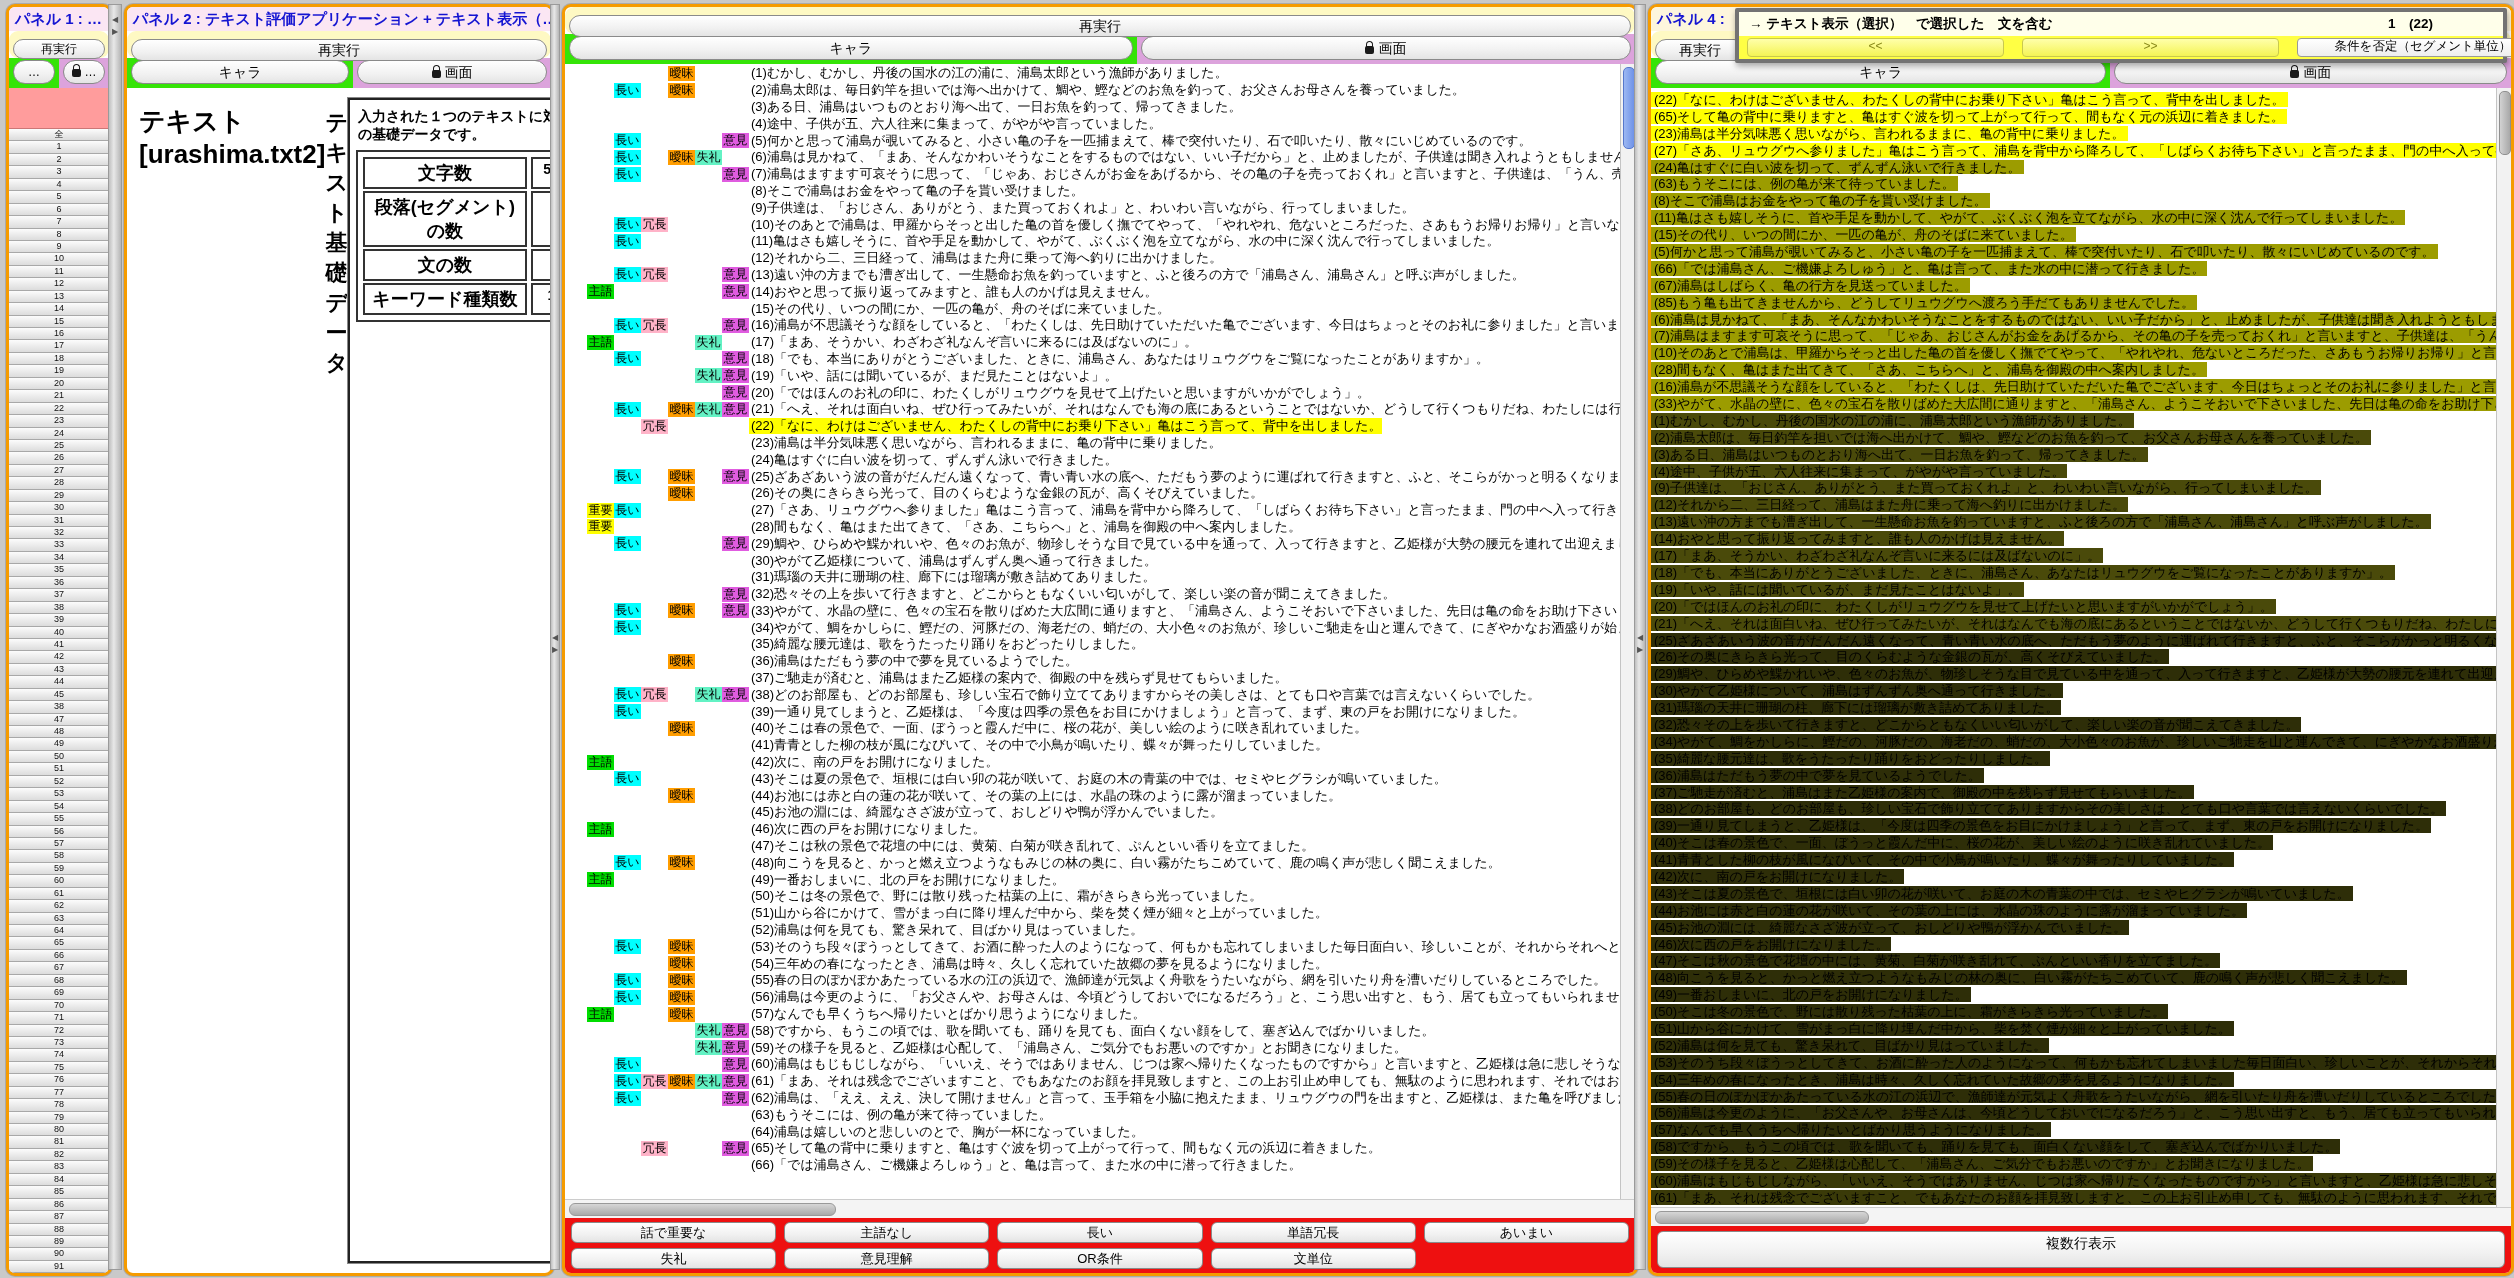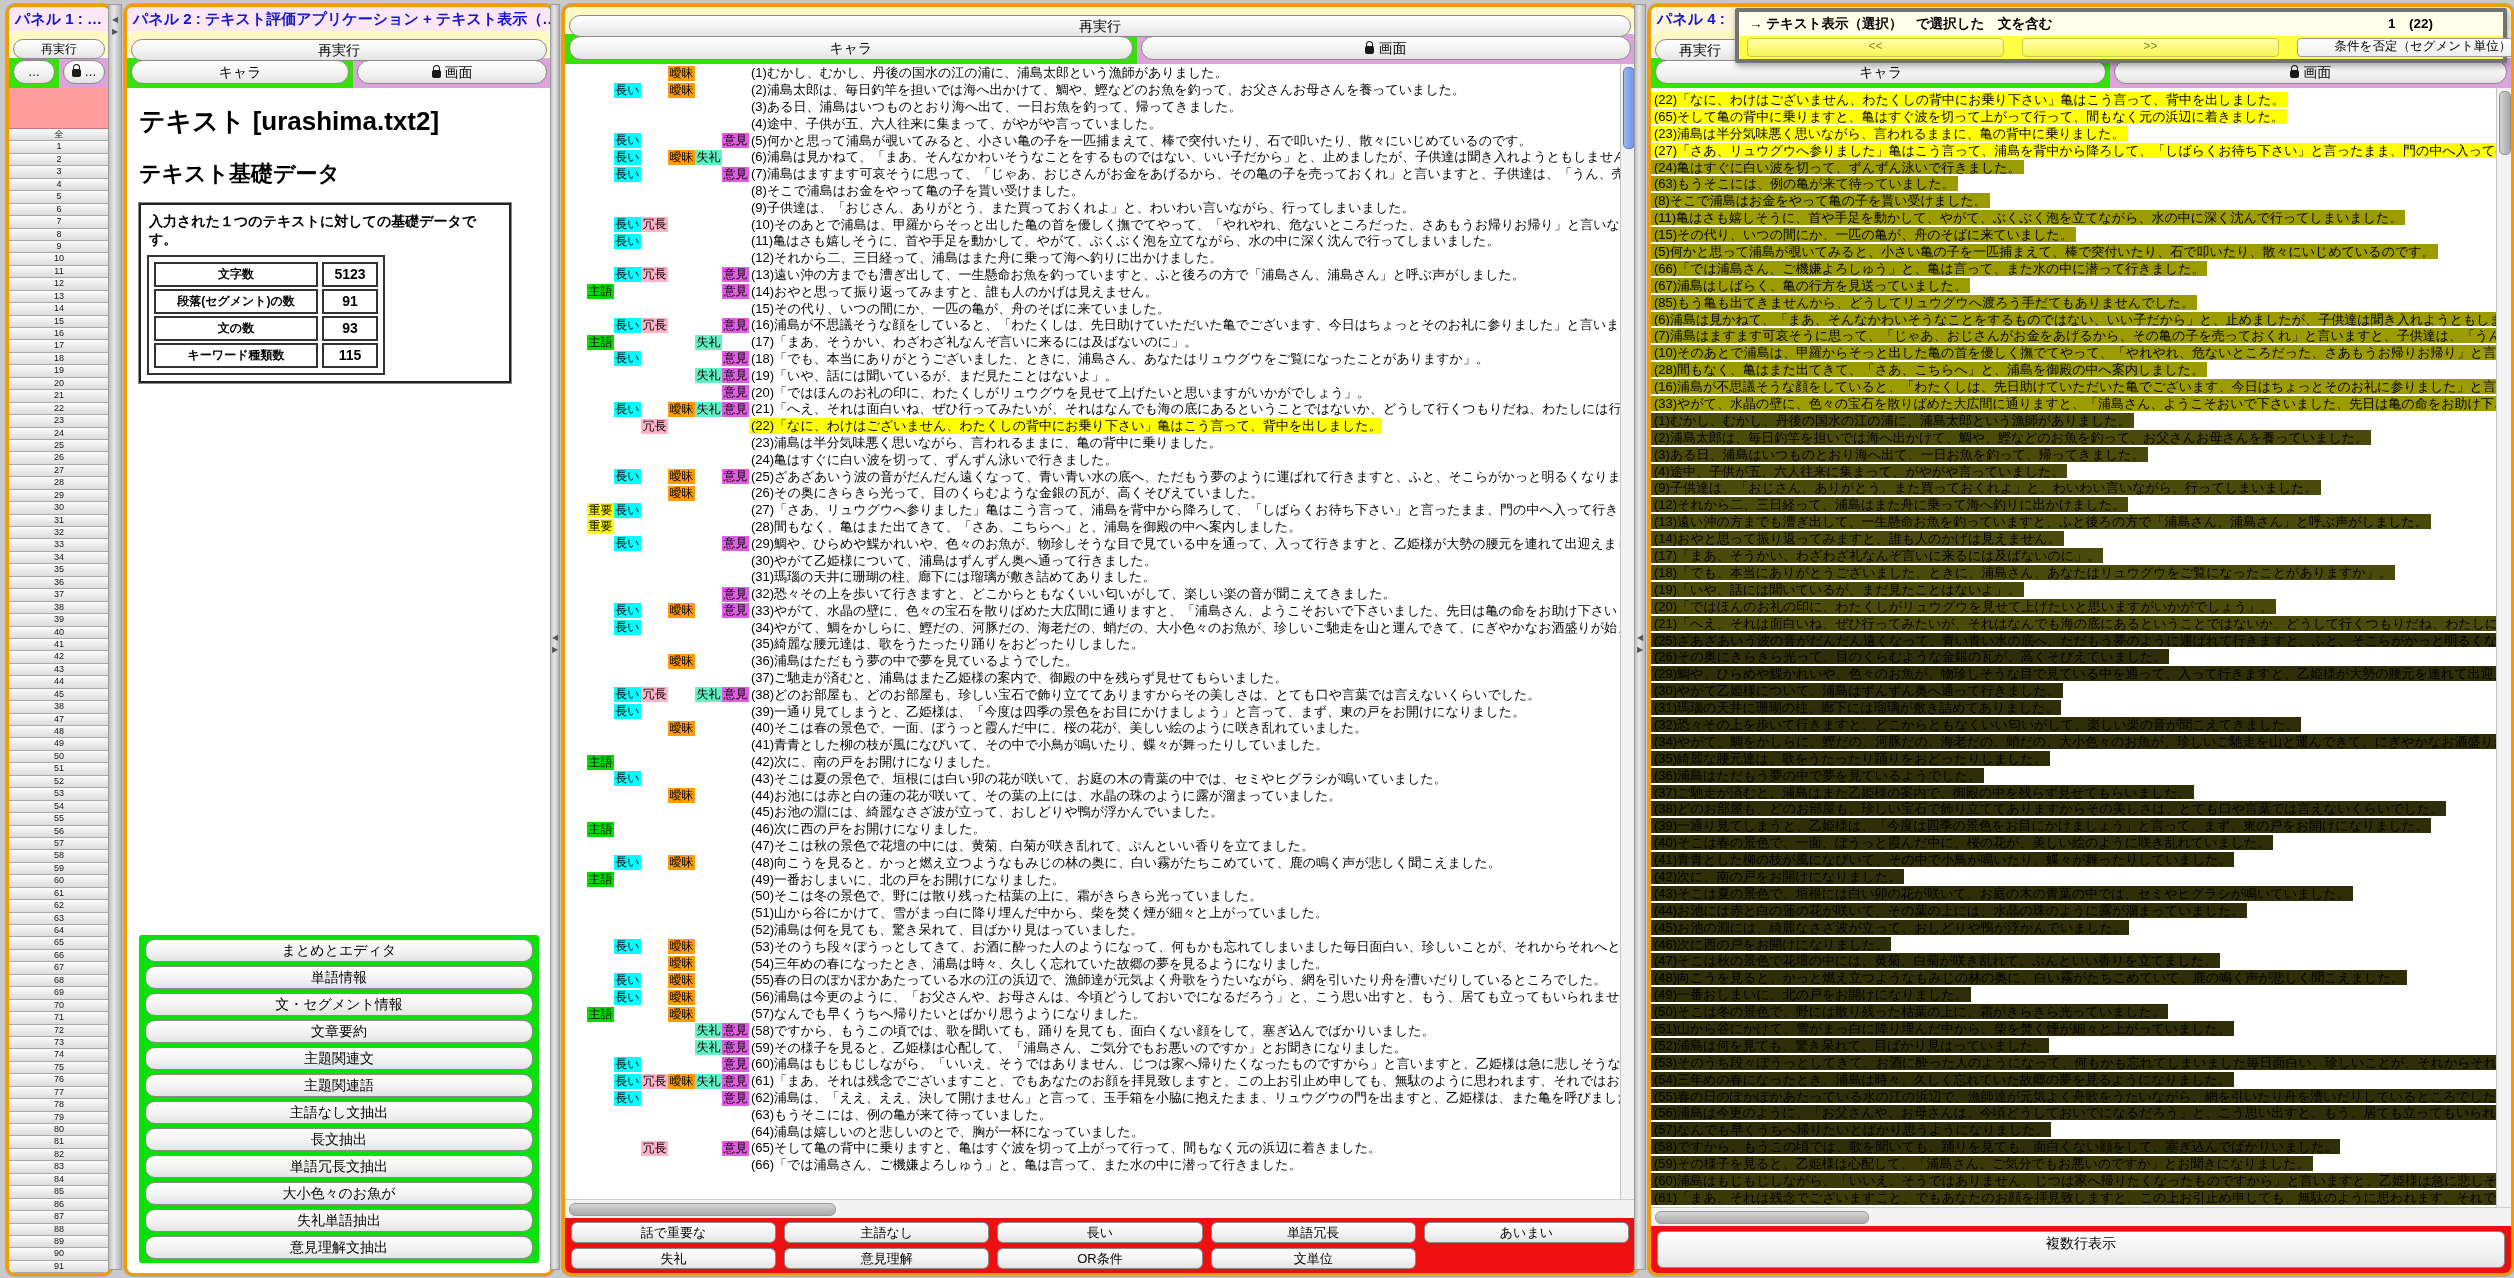--- a/index.html
+++ b/index.html
@@ -47,28 +47,28 @@
   .pink-block{height:40px;flex:0 0 40px;background:#ff9c9c;border-bottom:1px solid #c77;}
   .numlist{flex:1;display:flex;flex-direction:column;background:#eee;}
   .numrow{
     flex:1;font-size:9px;text-align:center;color:#111;
     background:linear-gradient(#fcfcfc,#dcdcdc);
     border-bottom:1px solid #a8a8a8;line-height:11px;overflow:hidden;
   }
 
   
   #panel2{left:124px;width:424px;}
-  .p2-content{flex:1;padding:10px 12px;overflow:hidden;display:flex;flex-direction:column;}
+  .p2-content{flex:1;padding:10px 12px;overflow:hidden;display:flex;flex-direction:row;}
   .p2-h1{font-size:26px;font-weight:bold;margin:6px 0 10px 0;}
   .p2-h2{font-size:22px;font-weight:bold;margin:10px 0 14px 0;}
   .statbox{border:2px solid #222;box-shadow:0 0 0 1px #888;padding:6px;width:372px;box-sizing:border-box;background:#fff;}
   .statbox-caption{font-size:14px;font-weight:bold;margin:2px 0 6px 2px;}
   .stattable{border:2px solid #333;display:inline-block;padding:3px;background:#fff;}
   .statrow{display:flex;margin:2px;}
-  .statlabel{border:2px solid #333;width:152px;text-align:center;font-weight:bold;font-size:12px;padding:2px 4px;margin-right:4px;}
+  .statlabel{border:2px solid #333;width:152px;text-align:center;font-weight:bold;font-size:18px;padding:2px 4px;margin-right:4px;}
   .statvalue{border:2px solid #333;width:44px;text-align:center;font-weight:bold;font-size:14px;padding:2px 4px;}
   .greenstack{margin-top:auto;background:#0be00b;padding:4px 6px;border-radius:3px;display:flex;flex-direction:column;gap:4px;}
   .greenstack .wbtn{height:23px;font-size:14px;line-height:21px;border-radius:10px;}
 
   
   #panel3{left:562px;width:1070px;}
   .p3-body{flex:1;position:relative;overflow:hidden;background:#fff;}
   .lines{position:absolute;left:0;top:1px;right:14px;bottom:0;overflow:hidden;}
   .line{height:16.8px;display:flex;align-items:center;white-space:nowrap;overflow:hidden;}
   .tagslot{flex:0 0 27px;height:15px;margin:0;text-align:center;font-size:12px;line-height:15px;font-weight:normal;}

